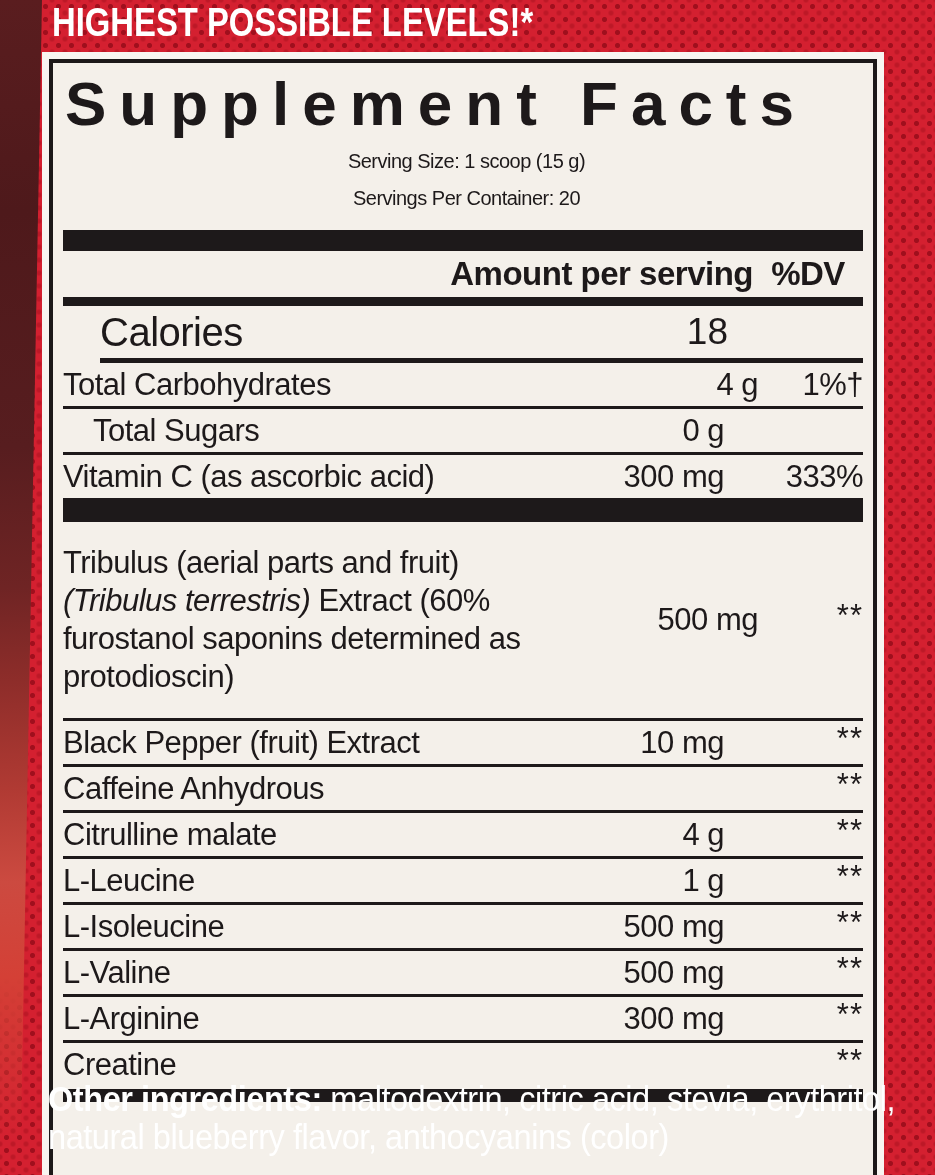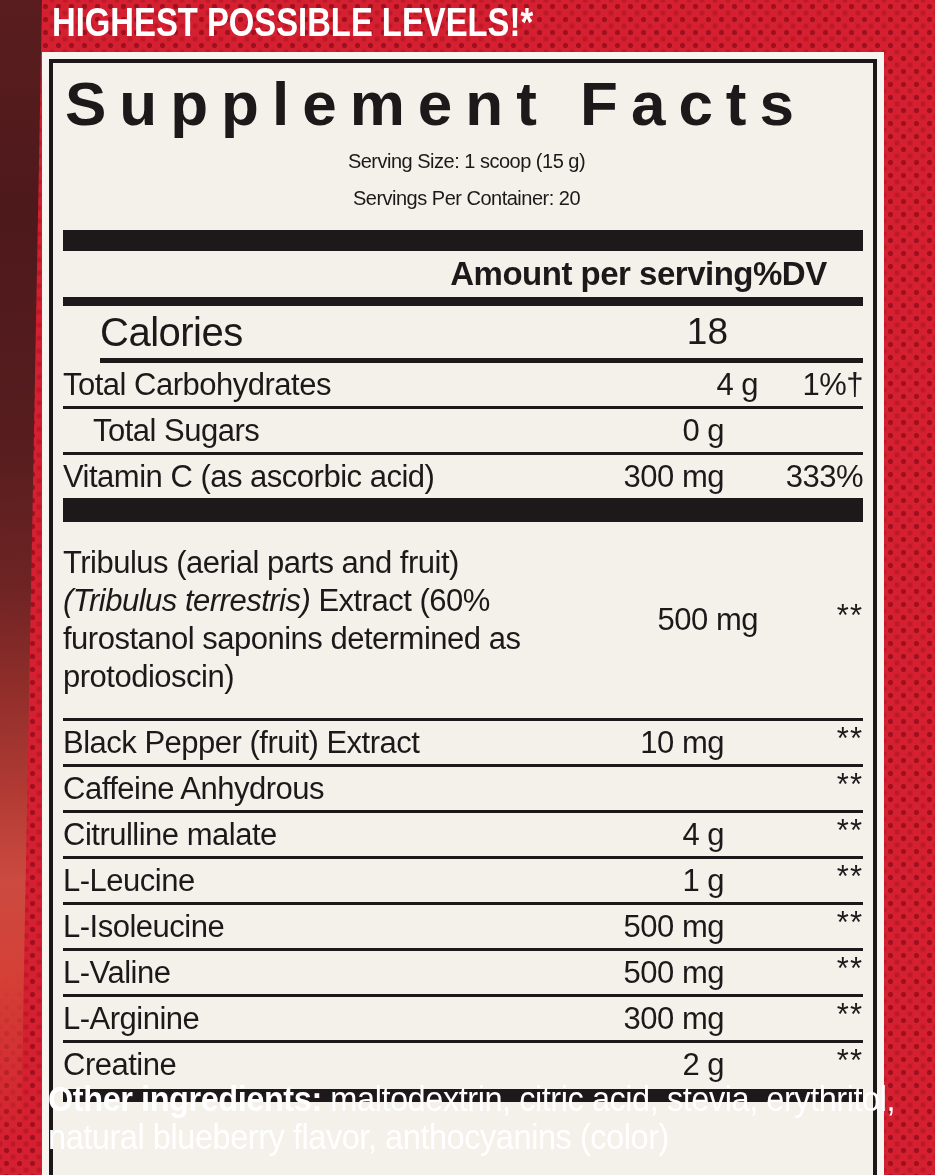--- a/index.html
+++ b/index.html
@@ -40,21 +40,21 @@
     line-height:1.0;margin:10px 0 8px 2px;white-space:nowrap;
   }
   .serv-line{font-size:20px;line-height:37px;margin-left:7px;letter-spacing:-0.5px;text-align:center;}
   .bar{background:#1d191a;}
   .bar-xl{height:21px;margin-top:13px;}
   .bar-md{height:9px;}
   .bar-sec{height:24px;}
   .bar-bot{height:13px;margin-top:3px;}
   .hdr-row{display:flex;align-items:center;height:46px;font-weight:bold;font-size:33px;letter-spacing:-0.5px;}
   .hdr-spacer{flex:1;}
-  .hdr-dv{width:110px;text-align:left;}
+  .hdr-dv{width:110px;text-align:center;}
   .cal-row{display:flex;align-items:center;height:52px;border-bottom:5px solid #1d191a;margin-left:37px;}
   .cal-label{flex:1;font-size:40px;letter-spacing:-0.5px;}
   .cal-amt{width:200px;text-align:right;font-size:37px;padding-right:30px;}
   .cal-dv{width:105px;}
   .row{display:flex;align-items:center;min-height:43px;font-size:31px;letter-spacing:-0.5px;}
   .row + .row{border-top:3px solid #1d191a;gap:34px;}
   .row .lbl{flex:1;}
   .row .lbl.indent{padding-left:30px;}
   .row .amt{width:180px;text-align:right;}
   .row .dv{width:105px;text-align:right;}
@@ -156,21 +156,20 @@
         <span class="amt">500 mg</span>
         <span class="dv"><span class="star">**</span></span>
       </div>
       <div class="row">
         <span class="lbl">L-Arginine</span>
         <span class="amt">300 mg</span>
         <span class="dv"><span class="star">**</span></span>
       </div>
       <div class="row">
         <span class="lbl">Creatine</span>
-        <span class="amt">2 g</span>
         <span class="dv"><span class="star">**</span></span>
       </div>
 
       <div class="bar bar-bot"></div>
 
     </div>
   </div>
 
   <div id="other-ing"><b>Other ingredients:</b><span> maltodextrin, citric acid, stevia, erythritol, natural blueberry flavor, anthocyanins (color)</span></div>
 

